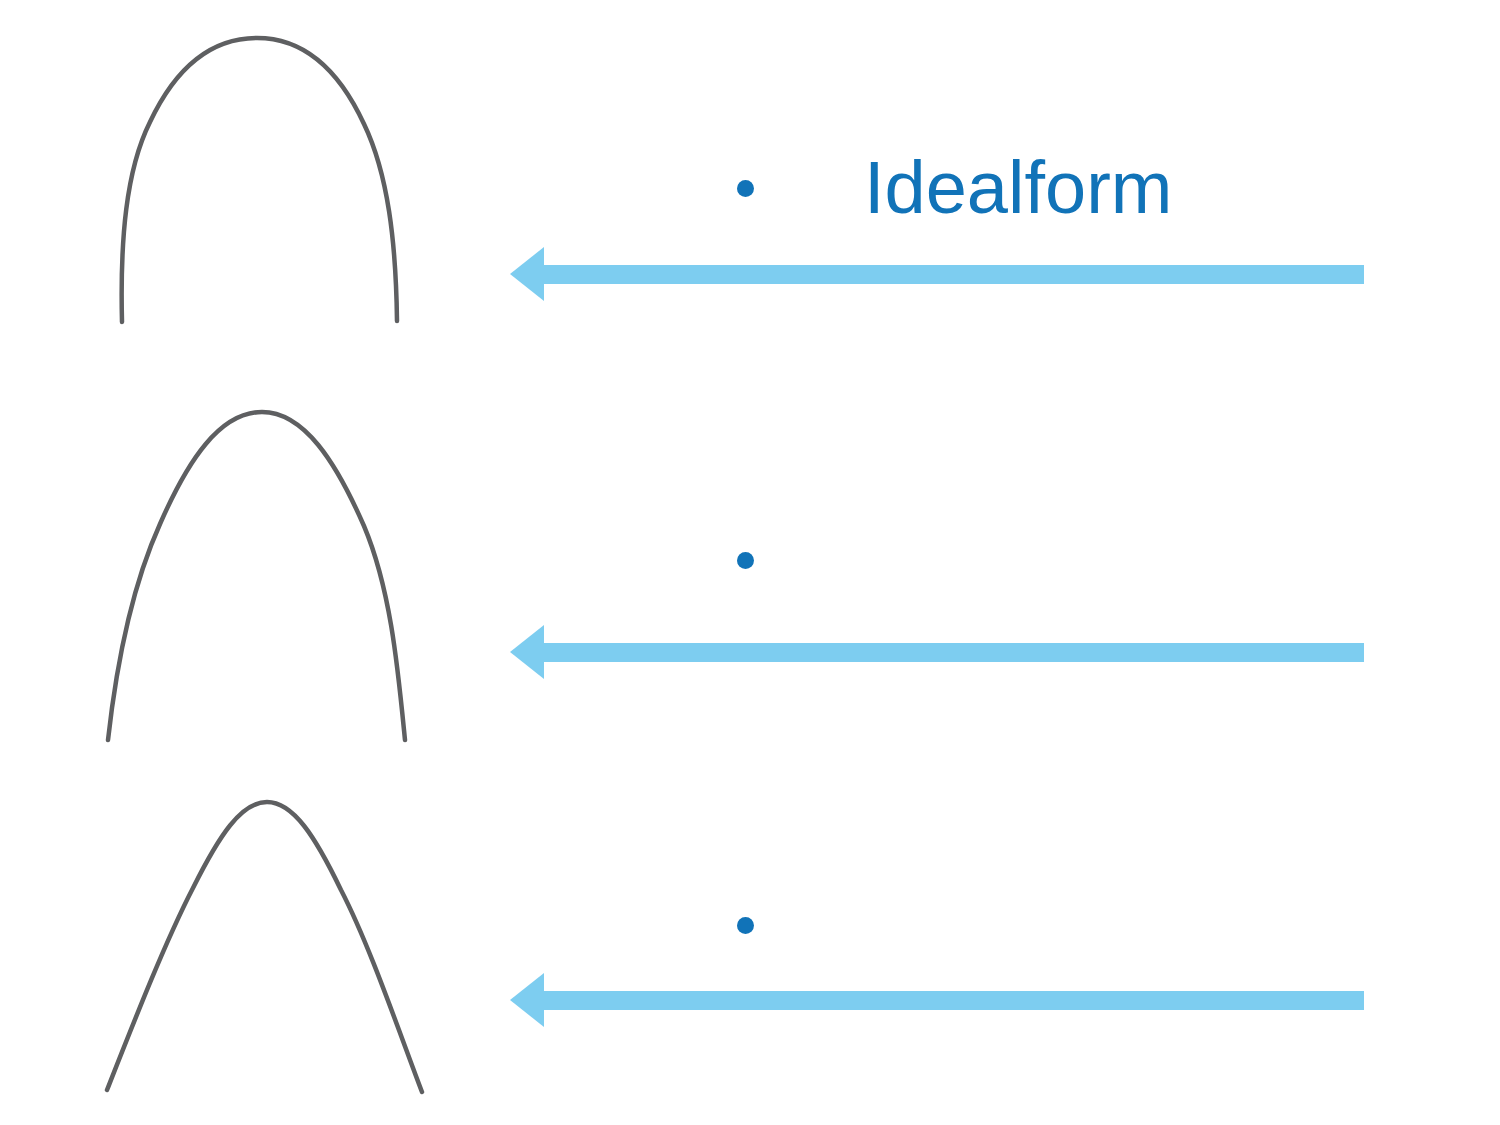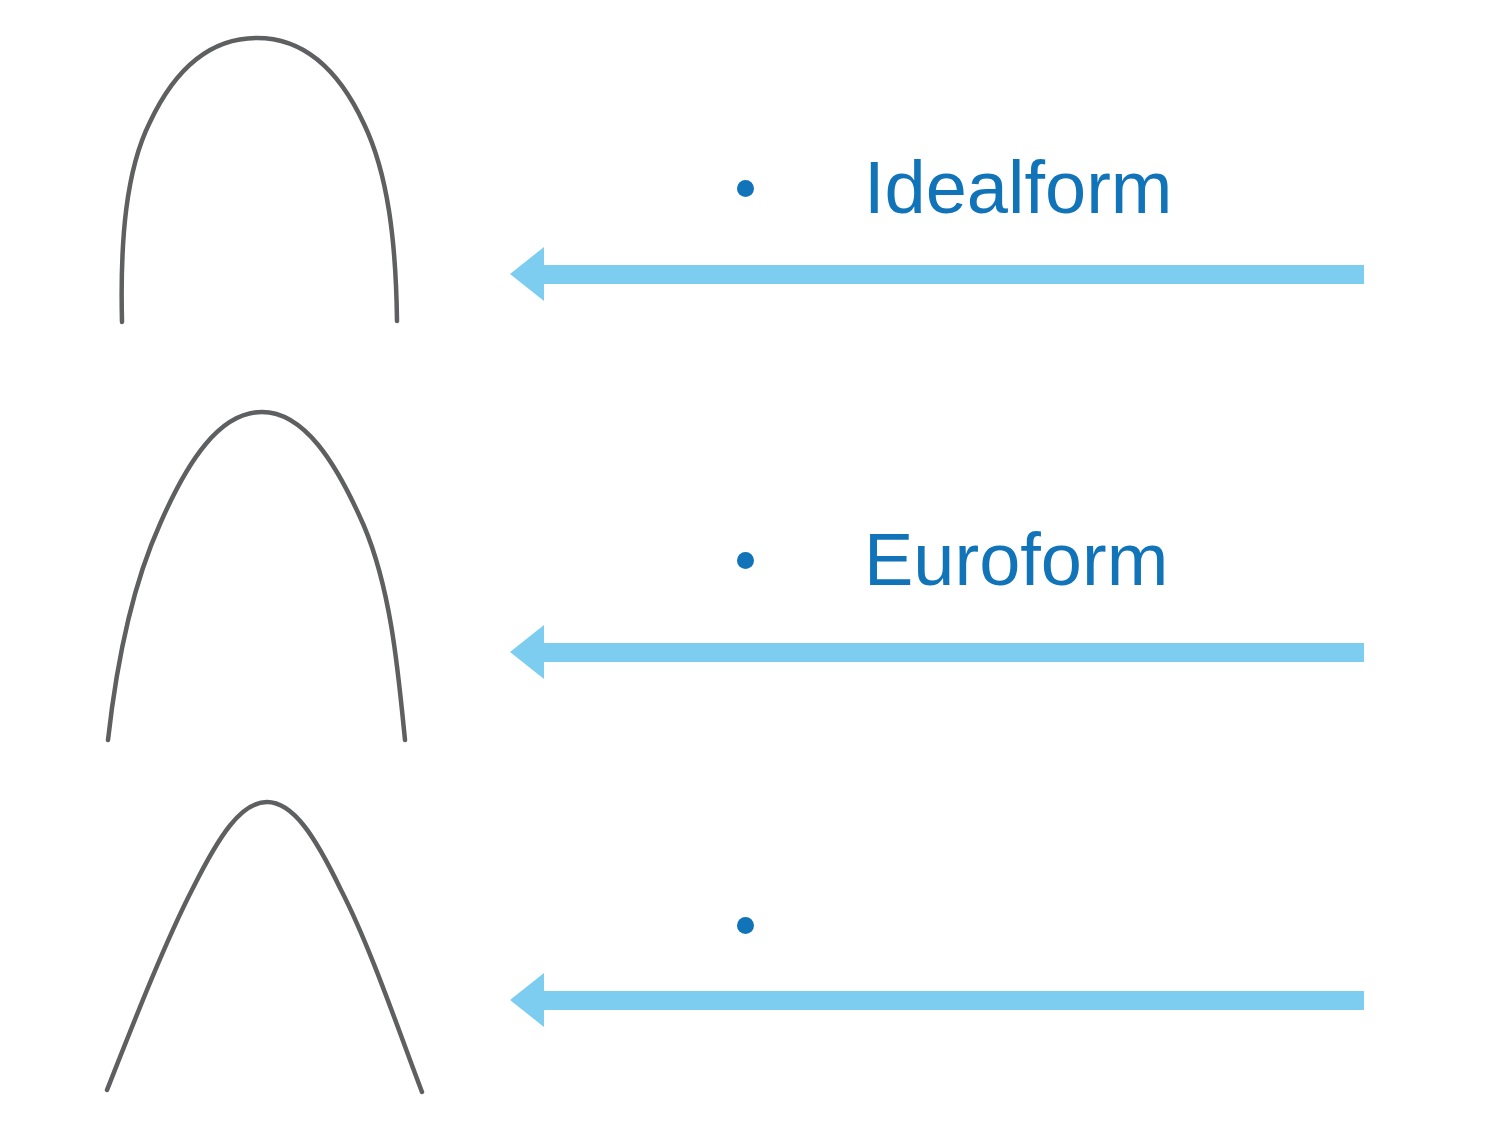--- a/index.html
+++ b/index.html
@@ -100,21 +100,20 @@
     <span class="arrow-shaft"></span>
   </div>
 
   <div class="wire wire-2">
     <svg width="315" height="348" viewBox="0 0 315 348" aria-hidden="true">
       <path d="M 10 340 C 18 268, 34 186, 62 124 C 90 60, 122 12, 164 12 C 206 12, 238 62, 266 126 C 293 190, 300 270, 307 340"></path>
     </svg>
   </div>
   <div class="label-row label-row-2">
     <span class="bullet"></span>
-    <span class="label-text">Euroform</span>
   </div>
   <div class="arrow arrow-2">
     <span class="arrow-head"></span>
     <span class="arrow-shaft"></span>
   </div>
 
   <div class="wire wire-3">
     <svg width="340" height="308" viewBox="0 0 340 308" aria-hidden="true">
       <path d="M 12 298 C 38 232, 70 150, 98 96 C 124 44, 146 10, 172 10 C 198 10, 220 44, 246 98 C 274 152, 302 234, 327 300"></path>
     </svg>

